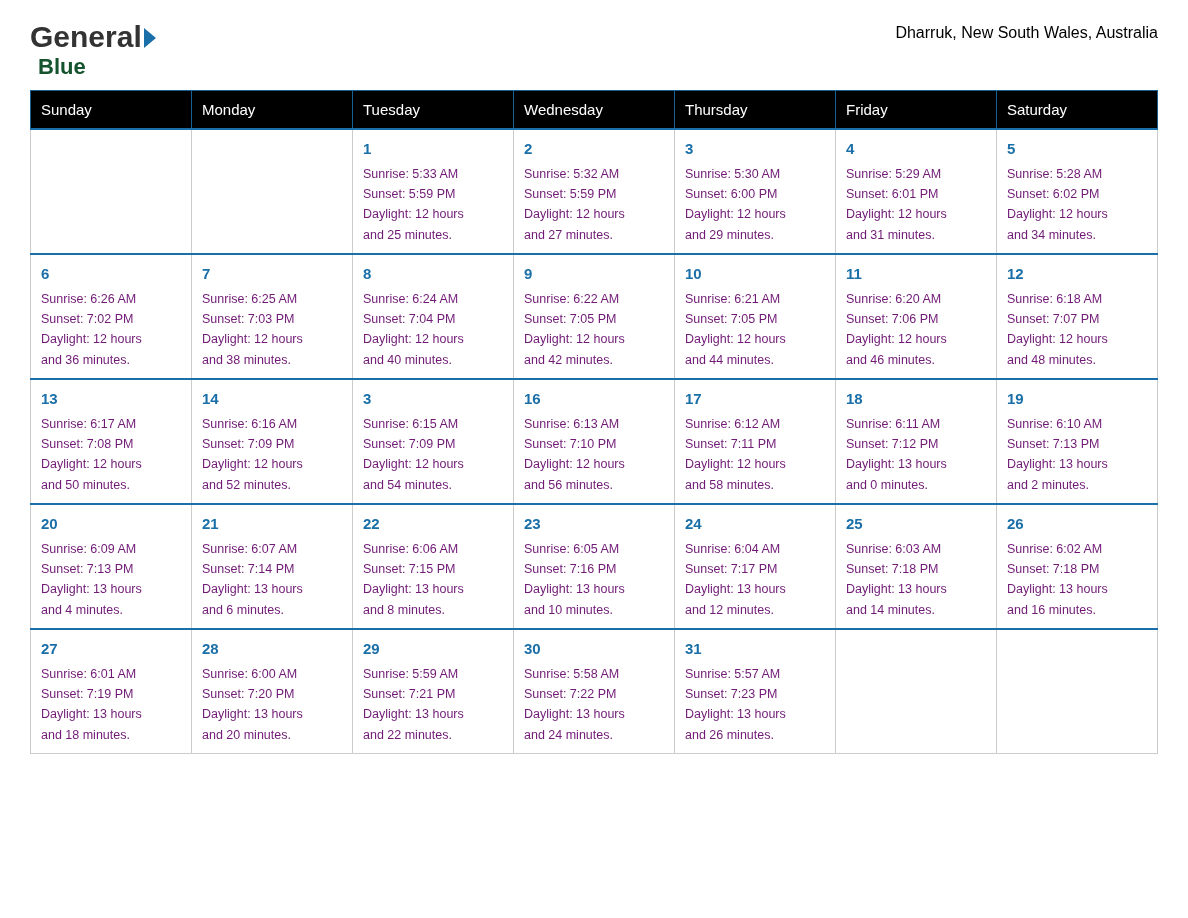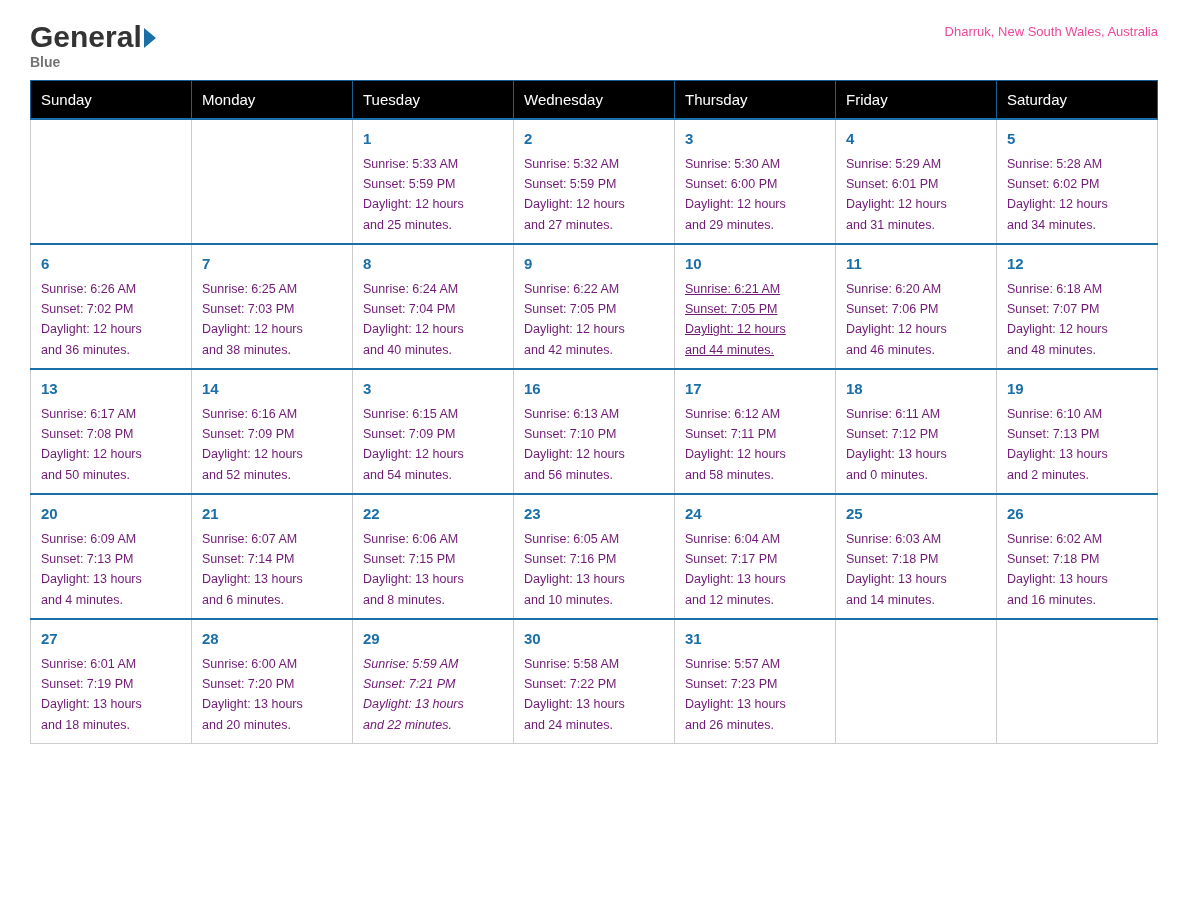--- a/index.html
+++ b/index.html
@@ -24,37 +24,37 @@
     .logo-arrow {
       width: 0;
       height: 0;
       border-left: 12px solid #1a6fa8;
       border-top: 10px solid transparent;
       border-bottom: 10px solid transparent;
       margin-left: 2px;
       margin-top: 2px;
     }
     .logo-text-blue {
-      font-size: 14px;
+      font-size: 22px;
       font-weight: bold;
-      color: #737373;
-      margin-left: 0;
+      color: #14532d;
+      margin-left: 8px;
     }
     .title-section {
       text-align: right;
     }
     .month-title {
       font-size: 52px;
       font-weight: 300;
       color: #222;
       line-height: 1.1;
     }
     .location-title {
-      font-size: 13px;
-      color: #ec4899;
+      font-size: 16px;
+      color: #000000;
       font-weight: normal;
       margin-top: 4px;
     }
     .calendar {
       width: 100%;
       border-collapse: collapse;
       border: 1px solid #999;
       margin-top: 10px;
     }
     .calendar th {
@@ -173,21 +173,21 @@
 Daylight: 12 hours
 and 38 minutes.</span></td>
         <td><span class="day-number">8</span><span class="day-info" style="white-space: pre-line;">Sunrise: 6:24 AM
 Sunset: 7:04 PM
 Daylight: 12 hours
 and 40 minutes.</span></td>
         <td><span class="day-number">9</span><span class="day-info" style="white-space: pre-line;">Sunrise: 6:22 AM
 Sunset: 7:05 PM
 Daylight: 12 hours
 and 42 minutes.</span></td>
-        <td><span class="day-number">10</span><span class="day-info" style="white-space: pre-line; text-decoration: underline;">Sunrise: 6:21 AM
+        <td><span class="day-number">10</span><span class="day-info" style="white-space: pre-line;">Sunrise: 6:21 AM
 Sunset: 7:05 PM
 Daylight: 12 hours
 and 44 minutes.</span></td>
         <td><span class="day-number">11</span><span class="day-info" style="white-space: pre-line;">Sunrise: 6:20 AM
 Sunset: 7:06 PM
 Daylight: 12 hours
 and 46 minutes.</span></td>
         <td><span class="day-number">12</span><span class="day-info" style="white-space: pre-line;">Sunrise: 6:18 AM
 Sunset: 7:07 PM
 Daylight: 12 hours
@@ -255,21 +255,21 @@
       </tr>
       <tr>
         <td><span class="day-number">27</span><span class="day-info" style="white-space: pre-line;">Sunrise: 6:01 AM
 Sunset: 7:19 PM
 Daylight: 13 hours
 and 18 minutes.</span></td>
         <td><span class="day-number">28</span><span class="day-info" style="white-space: pre-line;">Sunrise: 6:00 AM
 Sunset: 7:20 PM
 Daylight: 13 hours
 and 20 minutes.</span></td>
-        <td><span class="day-number">29</span><span class="day-info" style="white-space: pre-line; font-style: italic;">Sunrise: 5:59 AM
+        <td><span class="day-number">29</span><span class="day-info" style="white-space: pre-line;">Sunrise: 5:59 AM
 Sunset: 7:21 PM
 Daylight: 13 hours
 and 22 minutes.</span></td>
         <td><span class="day-number">30</span><span class="day-info" style="white-space: pre-line;">Sunrise: 5:58 AM
 Sunset: 7:22 PM
 Daylight: 13 hours
 and 24 minutes.</span></td>
         <td><span class="day-number">31</span><span class="day-info" style="white-space: pre-line;">Sunrise: 5:57 AM
 Sunset: 7:23 PM
 Daylight: 13 hours

